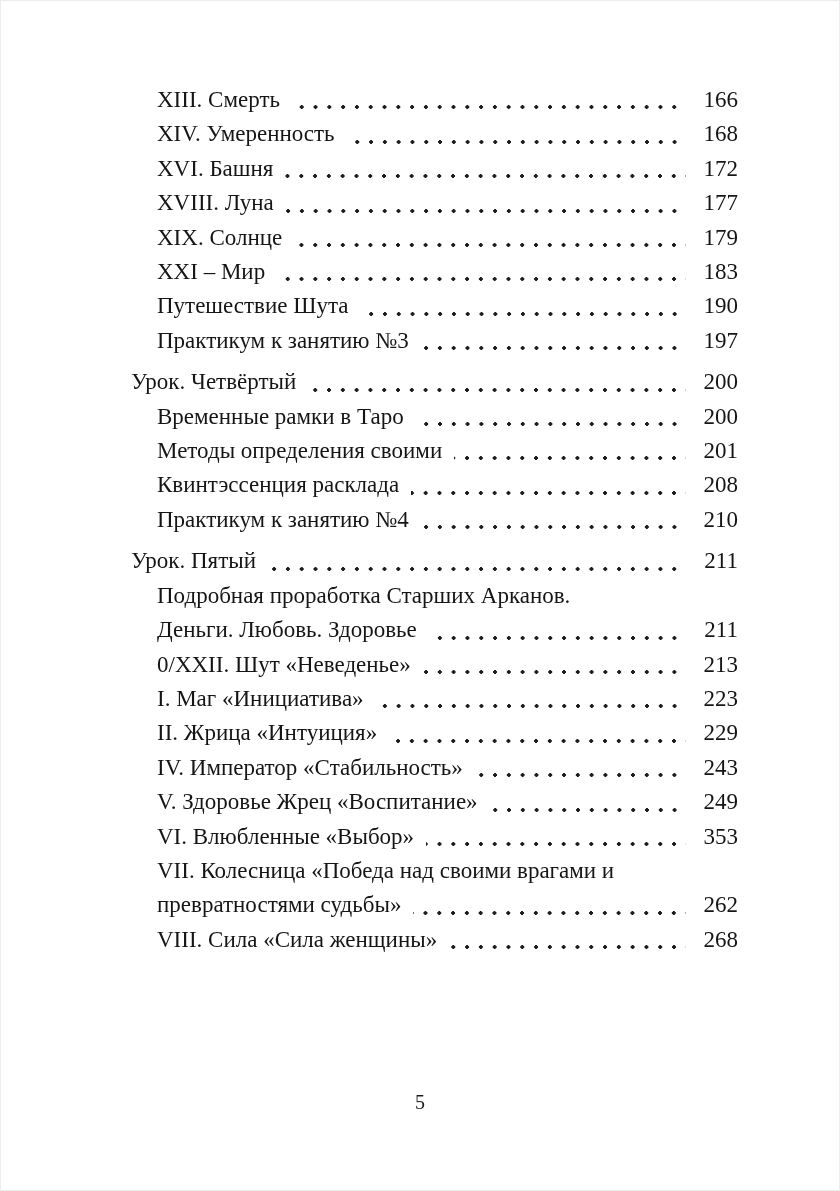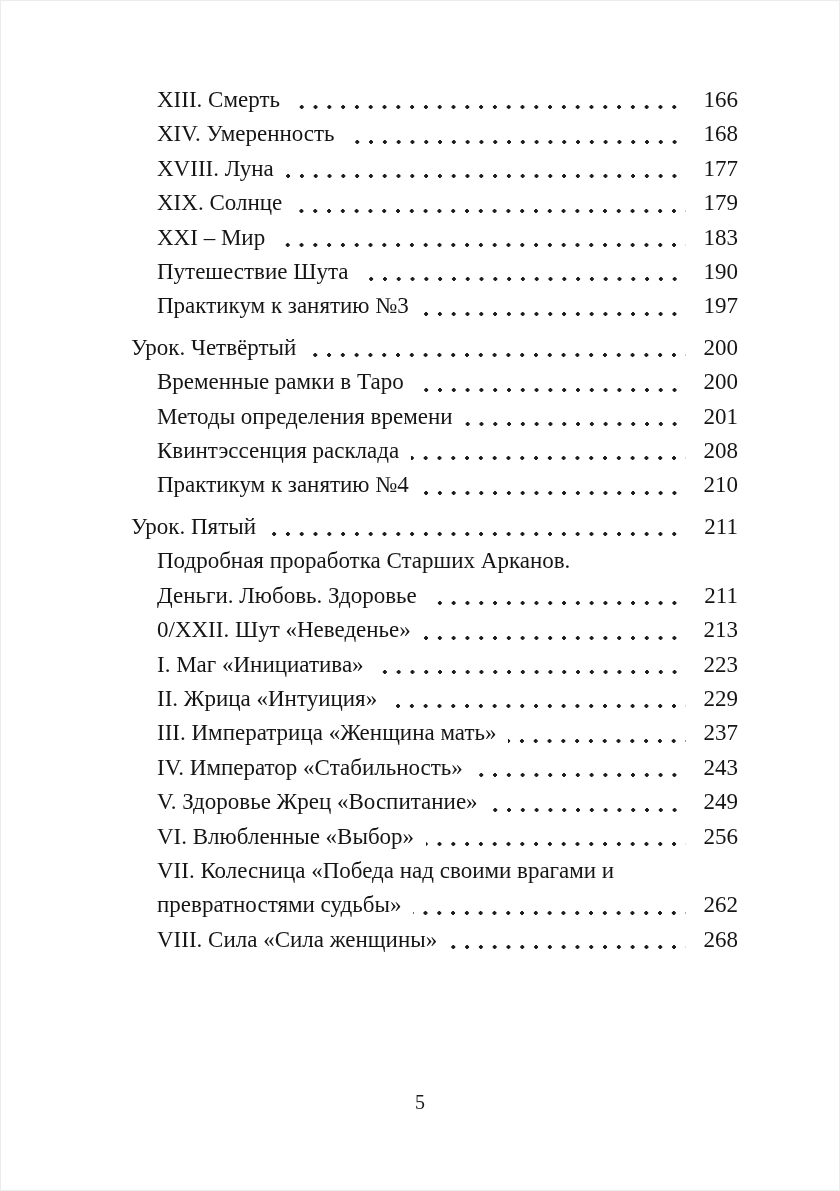--- a/index.html
+++ b/index.html
@@ -78,20 +78,27 @@
       </div>
       <div class="entry level-1">
         <div class="row">
           <span class="title">XIV. Умеренность</span>
           <span class="leader"></span>
           <span class="pagenum">168</span>
         </div>
       </div>
       <div class="entry level-1">
         <div class="row">
+          <span class="title">XVI. Башня</span>
+          <span class="leader"></span>
+          <span class="pagenum">172</span>
+        </div>
+      </div>
+      <div class="entry level-1">
+        <div class="row">
           <span class="title">XVIII. Луна</span>
           <span class="leader"></span>
           <span class="pagenum">177</span>
         </div>
       </div>
       <div class="entry level-1">
         <div class="row">
           <span class="title">XIX. Солнце</span>
           <span class="leader"></span>
           <span class="pagenum">179</span>
@@ -127,21 +134,21 @@
       </div>
       <div class="entry level-1">
         <div class="row">
           <span class="title">Временные рамки в Таро</span>
           <span class="leader"></span>
           <span class="pagenum">200</span>
         </div>
       </div>
       <div class="entry level-1">
         <div class="row">
-          <span class="title">Методы определения времени</span>
+          <span class="title">Методы определения своими</span>
           <span class="leader"></span>
           <span class="pagenum">201</span>
         </div>
       </div>
       <div class="entry level-1">
         <div class="row">
           <span class="title">Квинтэссенция расклада</span>
           <span class="leader"></span>
           <span class="pagenum">208</span>
         </div>
@@ -186,44 +193,37 @@
       </div>
       <div class="entry level-1">
         <div class="row">
           <span class="title">II. Жрица «Интуиция»</span>
           <span class="leader"></span>
           <span class="pagenum">229</span>
         </div>
       </div>
       <div class="entry level-1">
         <div class="row">
-          <span class="title">III. Императрица «Женщина мать»</span>
-          <span class="leader"></span>
-          <span class="pagenum">237</span>
-        </div>
-      </div>
-      <div class="entry level-1">
-        <div class="row">
           <span class="title">IV. Император «Стабильность»</span>
           <span class="leader"></span>
           <span class="pagenum">243</span>
         </div>
       </div>
       <div class="entry level-1">
         <div class="row">
           <span class="title">V. Здоровье Жрец «Воспитание»</span>
           <span class="leader"></span>
           <span class="pagenum">249</span>
         </div>
       </div>
       <div class="entry level-1">
         <div class="row">
           <span class="title">VI. Влюбленные «Выбор»</span>
           <span class="leader"></span>
-          <span class="pagenum">256</span>
+          <span class="pagenum">353</span>
         </div>
       </div>
       <div class="entry level-1">
         <div class="row">
           <span class="title">VII. Колесница «Победа над своими врагами и</span>
         </div>
         <div class="row">
           <span class="title">превратностями судьбы»</span>
           <span class="leader"></span>
           <span class="pagenum">262</span>

